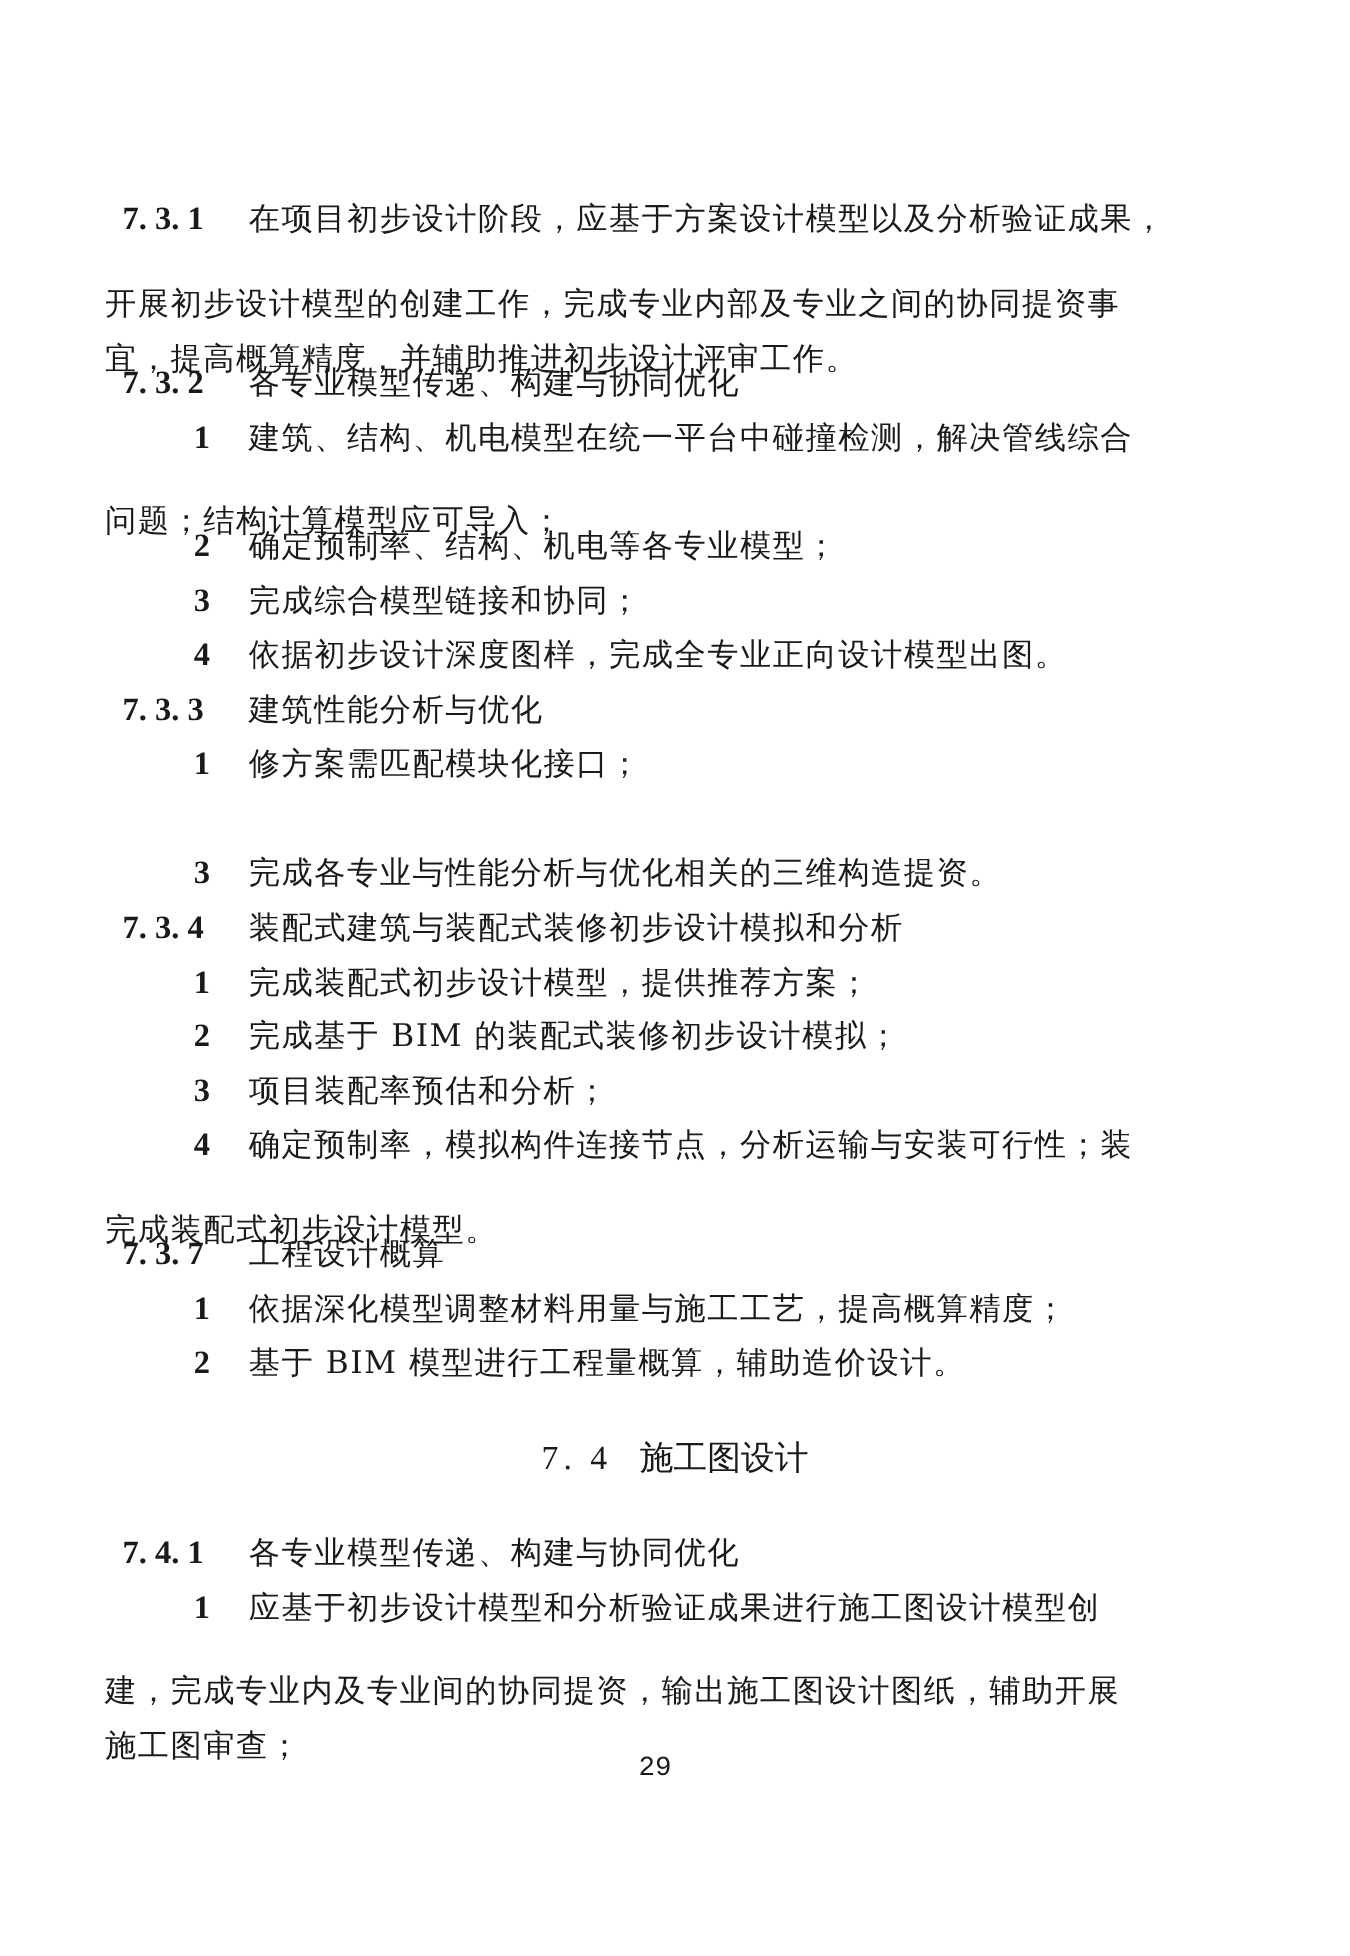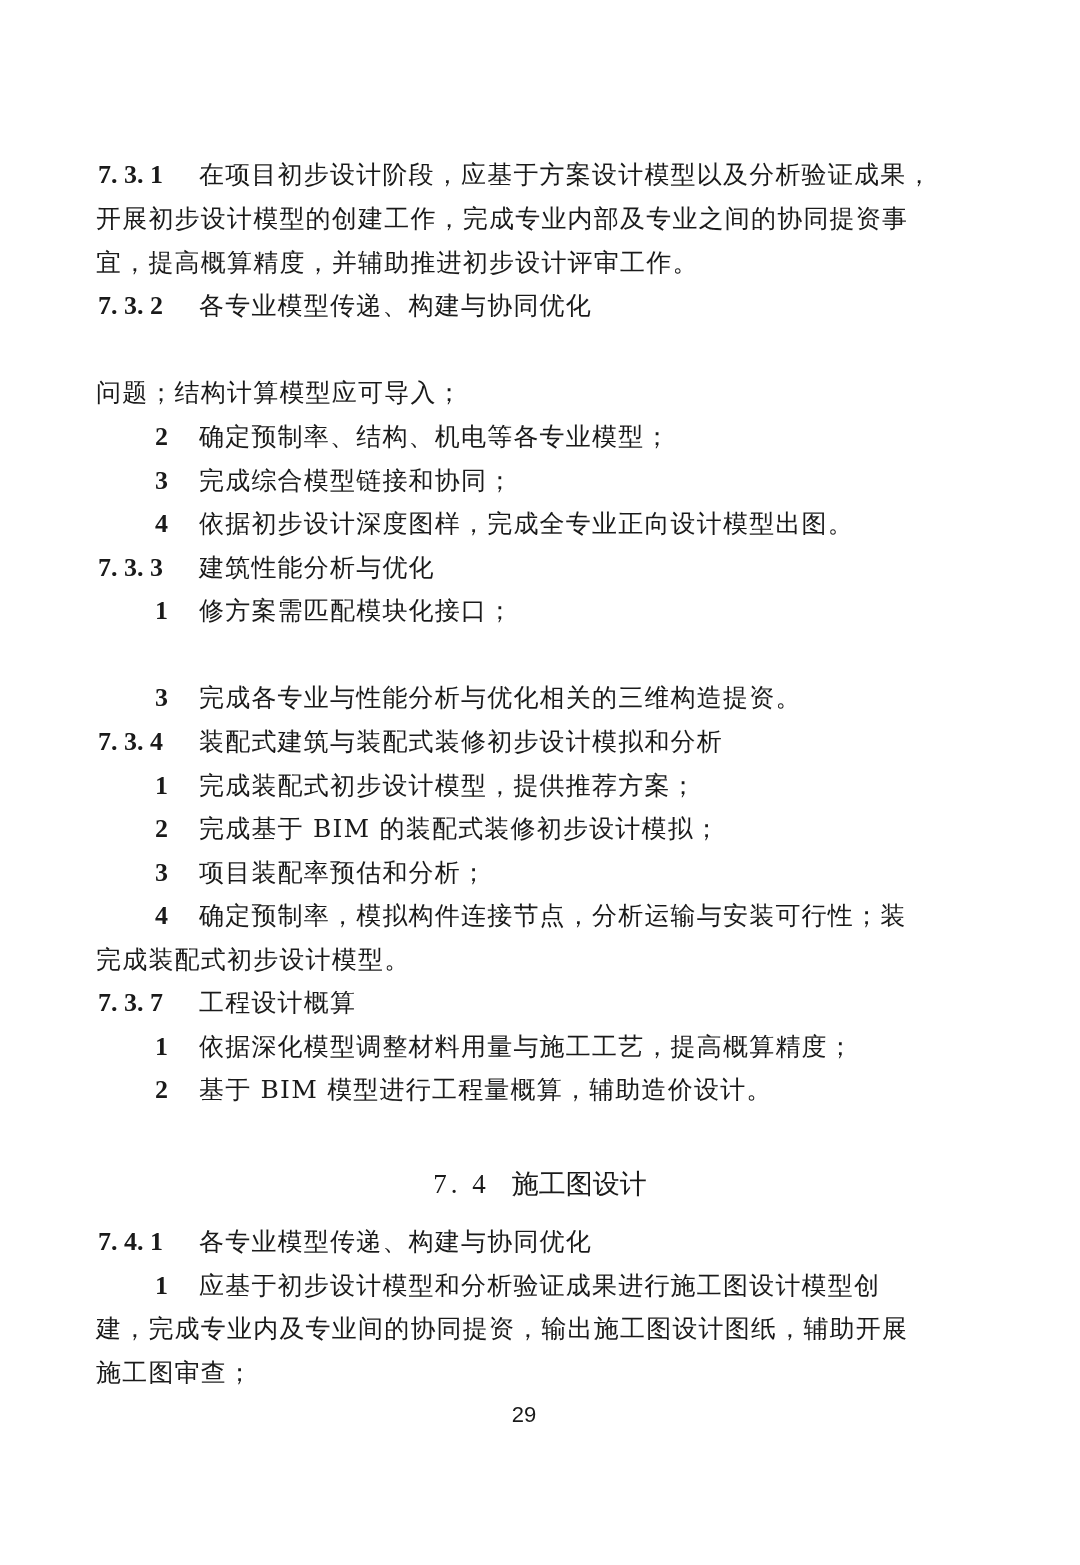--- a/index.html
+++ b/index.html
@@ -3,38 +3,41 @@
 <meta charset="utf-8">
 <style>
   html, body { margin:0; padding:0; background:#ffffff; }
   body { width:1080px; height:1565px; position:relative; overflow:hidden;
          font-family:"DejaVu Serif", "Liberation Serif", serif; color:#1a1a1a; }
   .page { position:absolute; left:0; top:0; width:1080px; height:1565px; }
   .line { position:absolute; left:98px; font-size:25px; line-height:30px; white-space:nowrap; letter-spacing:1.2px; }
   .num  { font-family:"Liberation Serif", serif; font-weight:bold; font-size:26px; letter-spacing:0; display:inline-block; }
   .sec  { width:101px; }
   .item { margin-left:57px; width:44px; }
-  .cont { left:96px; }
-  .heading { position:absolute; left:0; width:1080px; text-align:center; font-size:27px; line-height:32px;margin-top:18px; }
+  .cont { left:84px;margin-top:24px; }
+  .heading { position:absolute; left:0; width:1080px; text-align:center; font-size:27px; line-height:32px; }
   .heading .hn { font-family:"Liberation Serif", serif; margin-right:22px; letter-spacing:4px; }
-  .pageno { position:absolute; left:0; width:1048px; text-align:center; top:1402px; font-family:Liberation Sans, sans-serif; font-size:22px; }
+  .pageno { position:absolute; left:0; width:1048px; text-align:center; top:1402px; font-family:Liberation Mono, monospace; font-size:22px; }
 </style>
 </head>
 <body>
 
 <div class="page">
 
   <div class="line" style="top:160px">
     <span class="num sec">7. 3. 1</span><span>在项目初步设计阶段，应基于方案设计模型以及分析验证成果，</span>
   </div>
   <div class="line cont" style="top:204px"><span>开展初步设计模型的创建工作，完成专业内部及专业之间的协同提资事</span></div>
   <div class="line cont" style="top:248px"><span>宜，提高概算精度，并辅助推进初步设计评审工作。</span></div>
 
   <div class="line" style="top:291px">
     <span class="num sec">7. 3. 2</span><span>各专业模型传递、构建与协同优化</span>
+  </div>
+  <div class="line" style="top:335px">
+    <span class="num item">1</span><span>建筑、结构、机电模型在统一平台中碰撞检测，解决管线综合</span>
   </div>
   <div class="line cont" style="top:378px"><span>问题；结构计算模型应可导入；</span></div>
   <div class="line" style="top:422px">
     <span class="num item">2</span><span>确定预制率、结构、机电等各专业模型；</span>
   </div>
   <div class="line" style="top:466px">
     <span class="num item">3</span><span>完成综合模型链接和协同；</span>
   </div>
   <div class="line" style="top:509px">
     <span class="num item">4</span><span>依据初步设计深度图样，完成全专业正向设计模型出图。</span>

